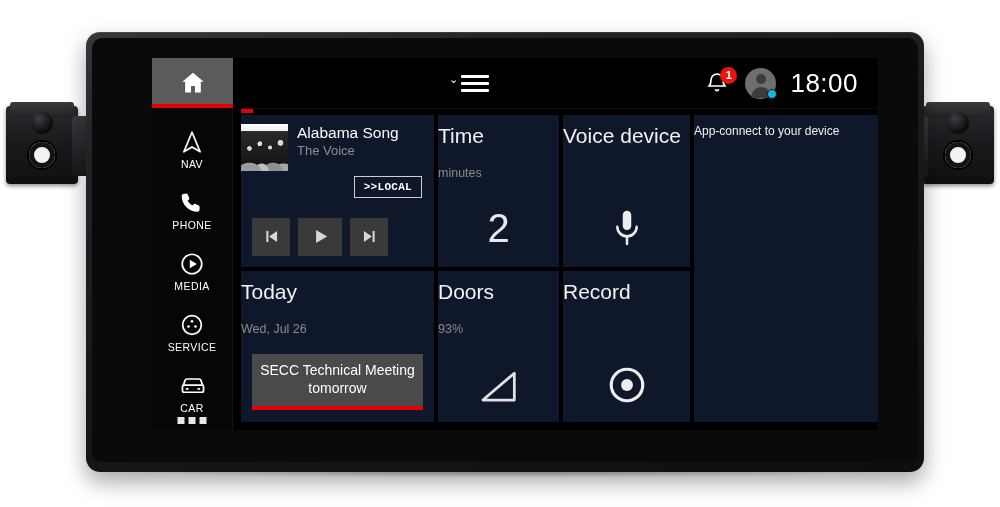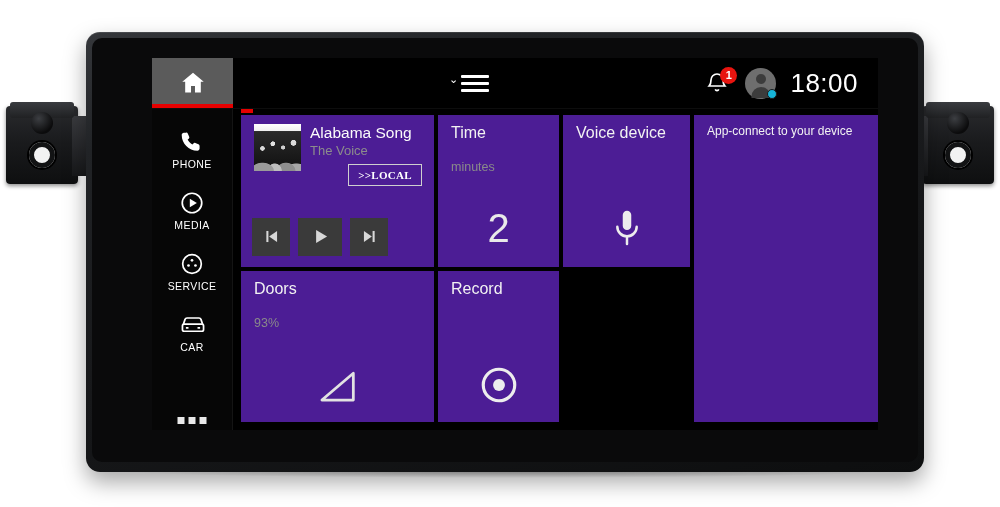--- a/index.html
+++ b/index.html
@@ -161,24 +161,24 @@
     grid-template-rows: 1fr 1fr;
     gap: 4px;
     position: relative;
     min-width: 0;
   }
   .grid::before {
     content: ""; position: absolute; left: 8px; top: 0px;
     width: 12px; height: 4px; background: #e60000;
   }
   .tile {
-    background: #4c1d95; position: relative; overflow: hidden;
-    padding: 9px 13px; cursor: pointer;
-  }
-  .tile-title { color: #f2f2f2; font-size: 16px; line-height: 1.15; }
+    background: #0f172a; position: relative; overflow: hidden;
+    padding: 9px 0; cursor: pointer;
+  }
+  .tile-title { color: #f2f2f2; font-size: 21px; line-height: 1.15; }
   .tile-sub { color: #8a8a8a; font-size: 12.5px; margin-top: 18px; }
   .tile-big { color: #e9e9e9; font-size: 40px; font-weight: 300; }
 
   .tile-center-icon {
     position: absolute; left: 0; right: 0; bottom: 16px;
     display: flex; align-items: center; justify-content: center;
   }
 
   
   .music { grid-row: 1; grid-column: 1; }
@@ -200,25 +200,25 @@
     position: absolute; bottom: 0; left: 0; right: 0; height: 60%;
     background:
       radial-gradient(ellipse at 18% 100%, #9a9a9a 20%, transparent 22%),
       radial-gradient(ellipse at 44% 100%, #bdbdbd 18%, transparent 20%),
       radial-gradient(ellipse at 68% 100%, #8e8e8e 20%, transparent 22%),
       radial-gradient(ellipse at 90% 100%, #a6a6a6 18%, transparent 20%);
   }
   .track-title { color: #fbfbfb; font-size: 15.5px; line-height: 1.1; }
   .track-artist { color: #8c8c8c; font-size: 13px; margin-top: 2px; }
   .local-btn {
-    position: absolute; right: 12px; top: 49px;
+    position: absolute; right: 12px; top: 61px;
     border: 1px solid #cfcfcf; color: #fff;
     font-size: 11px; font-weight: bold; letter-spacing: .3px;
     padding: 4px 9px; background: transparent;
-    font-family: Liberation Serif, serif;
+    font-family: Liberation Mono, monospace;
     cursor: pointer;
   }
   .transport {
     position: absolute; left: 11px; bottom: 11px;
     display: flex; gap: 8px; align-items: center;
   }
   .tbtn {
     background: #3a3a3a; width: 38px; height: 38px;
     display: flex; align-items: center; justify-content: center;
     cursor: pointer;
@@ -302,20 +302,28 @@
         </div>
 
         <div class="clock">18:00</div>
       </div>
     </div>
 
     <div class="body">
 
       <div class="sidebar">
 
+        <div class="nav-item">
+          <span class="nav-icon">
+            <svg width="26" height="26" viewBox="0 0 24 24" fill="none" stroke="#ffffff" stroke-width="1.6" stroke-linejoin="round">
+              <path d="M12 3 L19.5 21 L12 16.6 L4.5 21 Z"></path>
+            </svg>
+          </span>
+          <span class="nav-label">NAV</span>
+        </div>
 
         <div class="nav-item">
           <span class="nav-icon">
             <svg width="26" height="26" viewBox="0 0 24 24" fill="#ffffff">
               <path d="M6.6 3.2c.8 0 1.3.4 1.6 1.1l1.2 2.8c.3.7.1 1.3-.4 1.8l-1 .9c.9 2 2.4 3.5 4.4 4.5l.9-1c.5-.5 1.1-.7 1.8-.4l2.8 1.2c.7.3 1.1.9 1.1 1.6v2.3c0 1.1-.9 2-2 2-8 0-14.5-6.5-14.5-14.5 0-1.1.9-2 2-2h2.1z"></path>
             </svg>
           </span>
           <span class="nav-label">PHONE</span>
         </div>
 
@@ -420,20 +428,25 @@
                 <path d="M12 20 v5.2"></path>
               </svg>
             </span>
           </div>
         </div>
 
         <div class="tile app-connect">
           <div class="tile-title">App-connect to your device</div>
         </div>
 
+        <div class="tile calendar">
+          <div class="tile-title">Today</div>
+          <div class="tile-sub">Wed, Jul 26</div>
+          <div class="event-card">SECC Technical Meeting tomorrow</div>
+        </div>
 
         <div class="tile">
           <div class="tile-title">Doors</div>
           <div class="tile-sub">93%</div>
           <div class="tile-center-icon">
             <span>
               <svg width="46" height="38" viewBox="0 0 30 24" fill="none" stroke="#e2e2e2" stroke-width="1.8" stroke-linejoin="round">
                 <path d="M25 3 L25 20.5 L4.5 20.5 Z"></path>
               </svg>
             </span>

